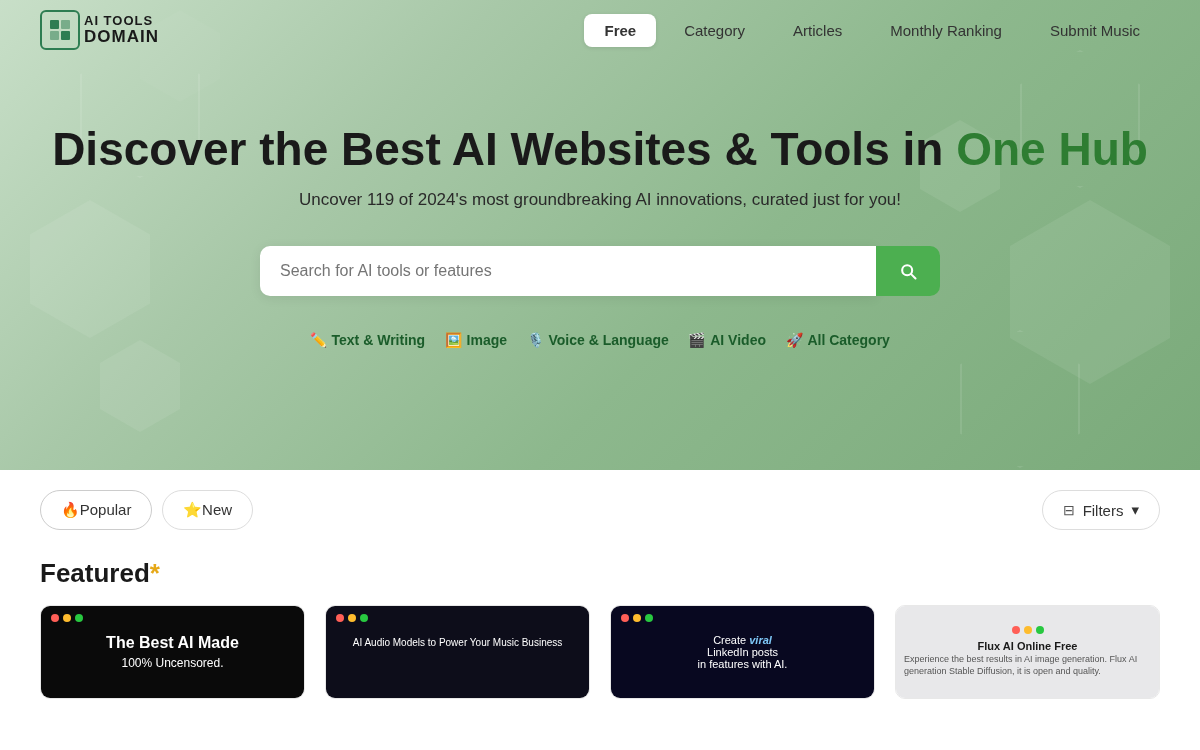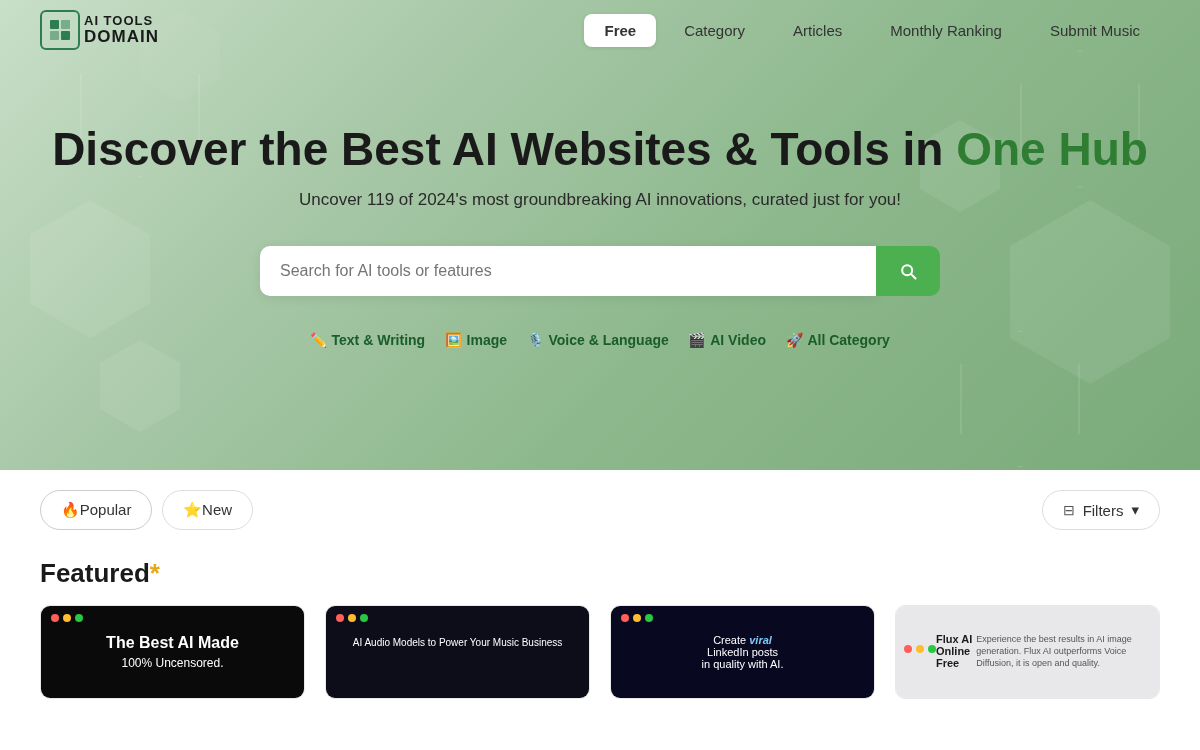--- a/index.html
+++ b/index.html
@@ -131,21 +131,21 @@
     .card-thumb-1 .thumb-text { color: #fff; font-size: 12px; text-align: center; line-height: 1.4; padding: 8px; }
     .card-thumb-1 .thumb-text strong { font-size: 16px; display: block; }
     
     .card-thumb-2 { background: #0d0d1a; display: flex; align-items: flex-start; padding: 10px; }
     .card-thumb-2 .thumb-text { color: #fff; font-size: 10px; line-height: 1.4; }
     
     .card-thumb-3 { background: #080820; display: flex; align-items: center; justify-content: center; }
     .card-thumb-3 .thumb-text { color: #fff; font-size: 11px; text-align: center; }
     .card-thumb-3 .thumb-text .viral { color: #7ec8f7; font-weight: 700; font-style: italic; margin-top: 34px; }
     
-    .card-thumb-4 { background: #e8e8ea; display: flex; flex-direction: row; padding: 8px; }
+    .card-thumb-4 { background: #e8e8ea; display: flex; flex-direction: column; padding: 8px; }
 
     
     .traffic-dots { display: flex; gap: 4px; padding: 8px 10px 0; }
     .dot { width: 8px; height: 8px; border-radius: 50%; }
     .dot-red { background: #ff5f57; }
     .dot-yellow { background: #febc2e; }
     .dot-green { background: #28c840; }
   </style>
 </head>
 <body>
@@ -275,31 +275,31 @@
     <div class="card">
       <div class="card-thumbnail card-thumb-3">
         <div class="traffic-dots" style="position:absolute;top:0;left:0;">
           <div class="dot dot-red"></div>
           <div class="dot dot-yellow"></div>
           <div class="dot dot-green"></div>
         </div>
         <div class="thumb-text">
           <div><span>Create</span> <span class="viral" style="color:#7ec8f7;font-style:italic;font-weight:700;">viral</span></div>
           <div>LinkedIn posts</div>
-          <div>in quality with AI.</div>
+          <div>in features with AI.</div>
         </div>
       </div>
     </div>
 
     <div class="card">
       <div class="card-thumbnail card-thumb-4" style="background:#e8e8ea;">
         <div class="traffic-dots" style="padding:0;margin-bottom:6px;">
           <div class="dot dot-red"></div>
           <div class="dot dot-yellow"></div>
           <div class="dot dot-green"></div>
         </div>
         <div style="font-size:11px;font-weight:700;color:#1a1a1a;margin-bottom:2px;">Flux AI Online Free</div>
-        <div style="font-size:9px;color:#555;line-height:1.3;">Experience the best results in AI image generation. Flux AI outperforms Voice Diffusion, it is open and quality.</div>
+        <div style="font-size:9px;color:#555;line-height:1.3;">Experience the best results in AI image generation. Flux AI generation Stable Diffusion, it is open and quality.</div>
       </div>
     </div>
 
   </div>
 </div>
 
 </body></html>

